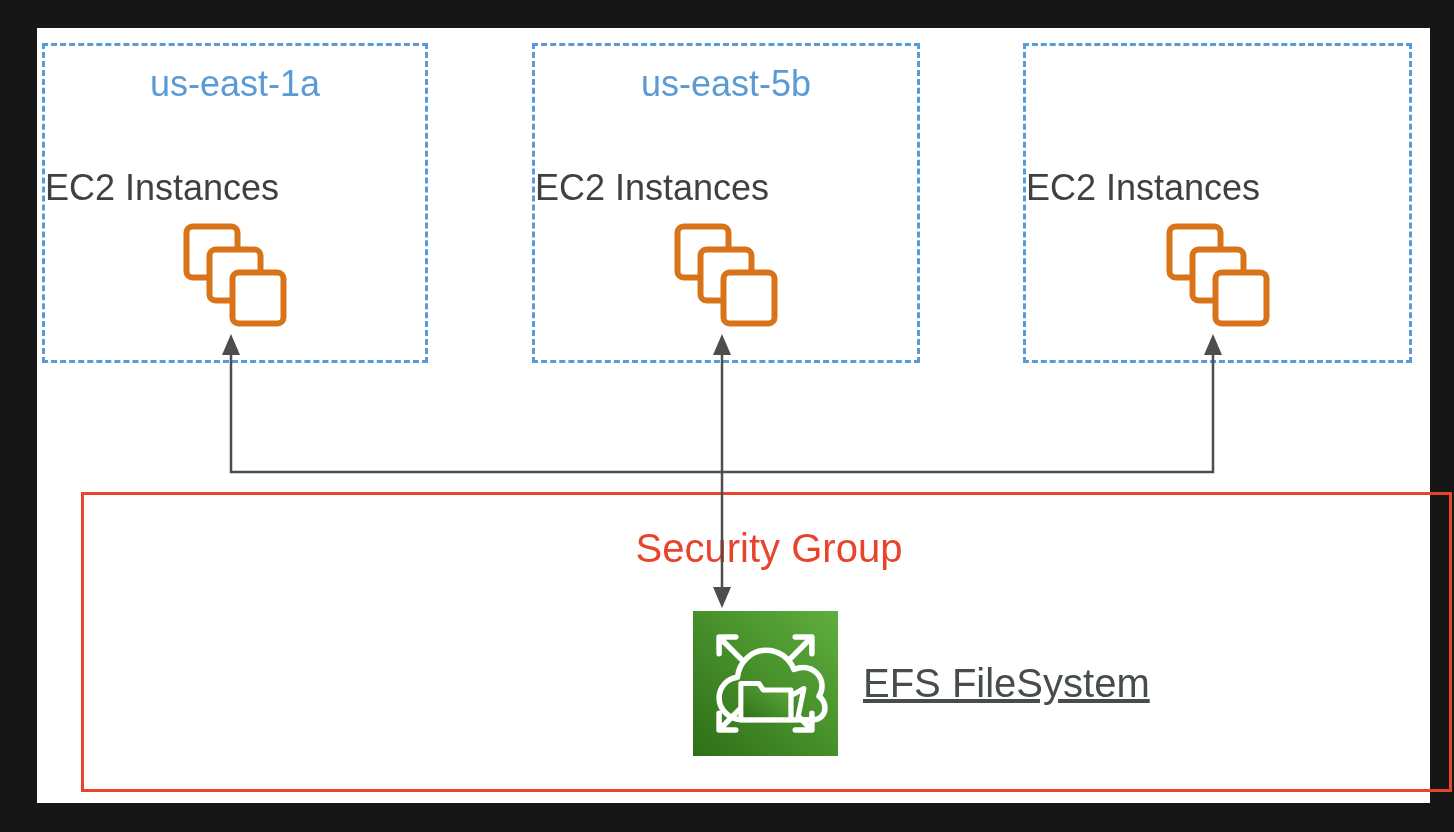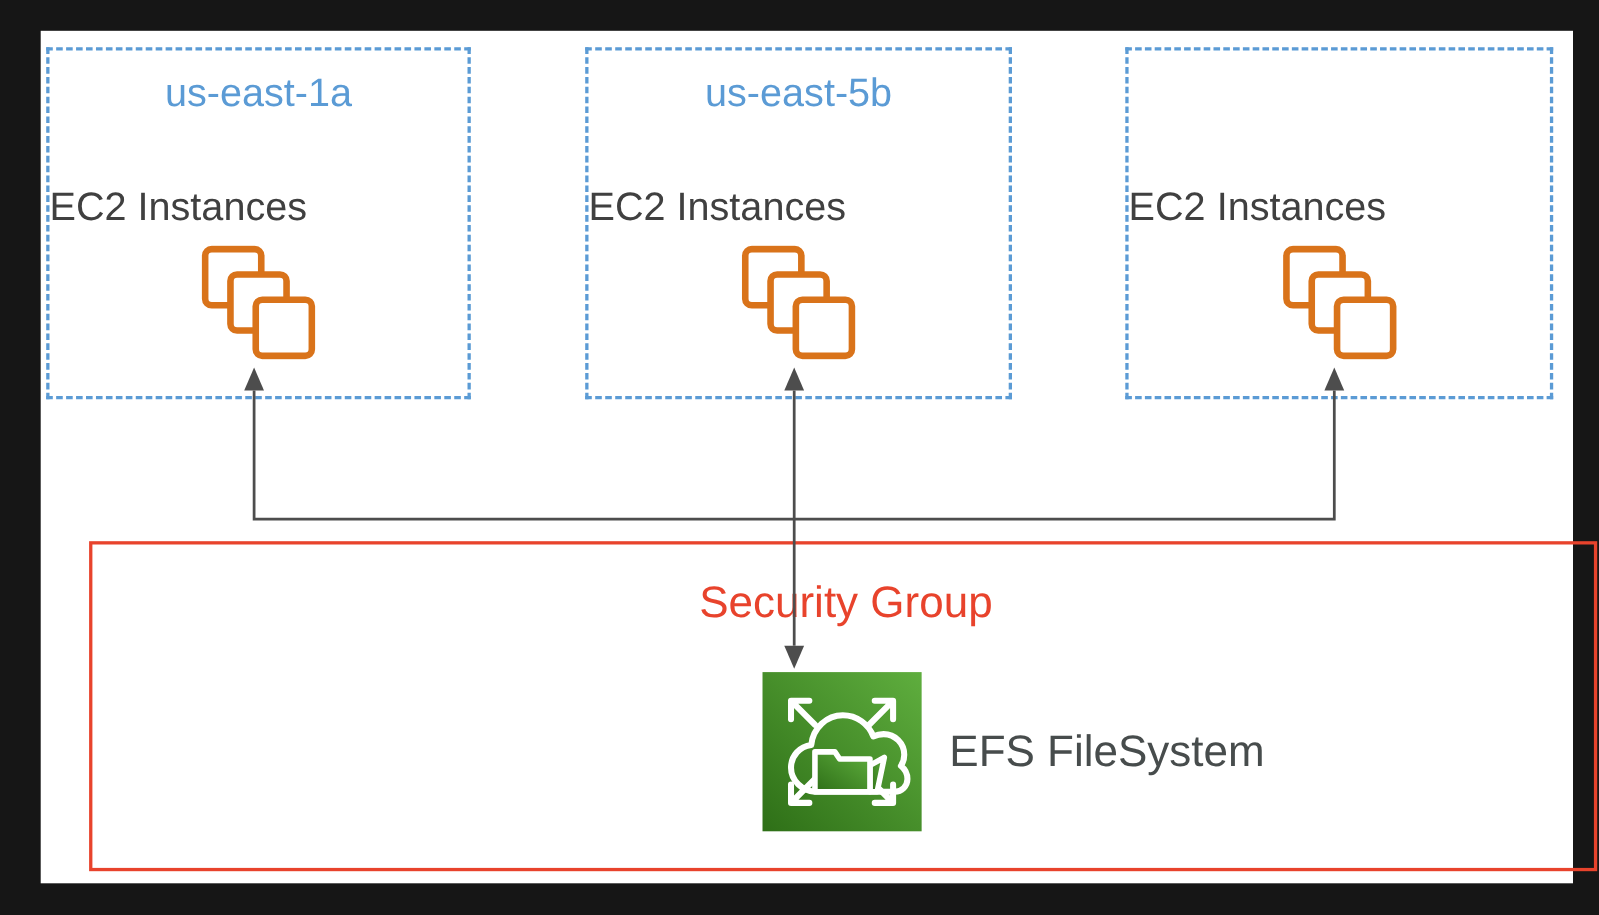--- a/index.html
+++ b/index.html
@@ -52,21 +52,21 @@
     margin-left:40px;
   }
   .sg-label{
     position:absolute;left:685px;top:30px;transform:translateX(-50%);
     font-size:40px;line-height:1.15;white-space:nowrap;
     color:var(--security-group-label,#e8432c);
   }
   .efs-icon{position:absolute;left:609px;top:116px;width:145px;height:145px;}
   .efs-label{
     position:absolute;left:779px;top:116px;height:145px;display:flex;align-items:center;
-    font-size:40px;white-space:nowrap;color:var(--efs-label,#474c4c);
+    font-size:40px;white-space:nowrap;color:var(--efs-label,#474c4c);text-decoration:underline;
   }
   .efs-line{fill:none;stroke:#ffffff;stroke-width:3.8;stroke-linecap:round;stroke-linejoin:round;}
   .efs-shape{fill:url(#efsGrad);stroke:#ffffff;stroke-width:3.5;stroke-linejoin:round;}
   .efs-stop-dark{stop-color:var(--efs-icon-green-dark,#2e6f17);}
   .efs-stop-light{stop-color:var(--efs-icon-green-light,#5fae3e);}
   .connectors{position:absolute;left:0;top:0;width:1393px;height:775px;pointer-events:none;}
   .conn-line{stroke:var(--arrow,#4d4d4d);stroke-width:2.5;fill:none;}
   .conn-head{fill:var(--arrow,#4d4d4d);stroke:none;}
 </style>
 </head>

